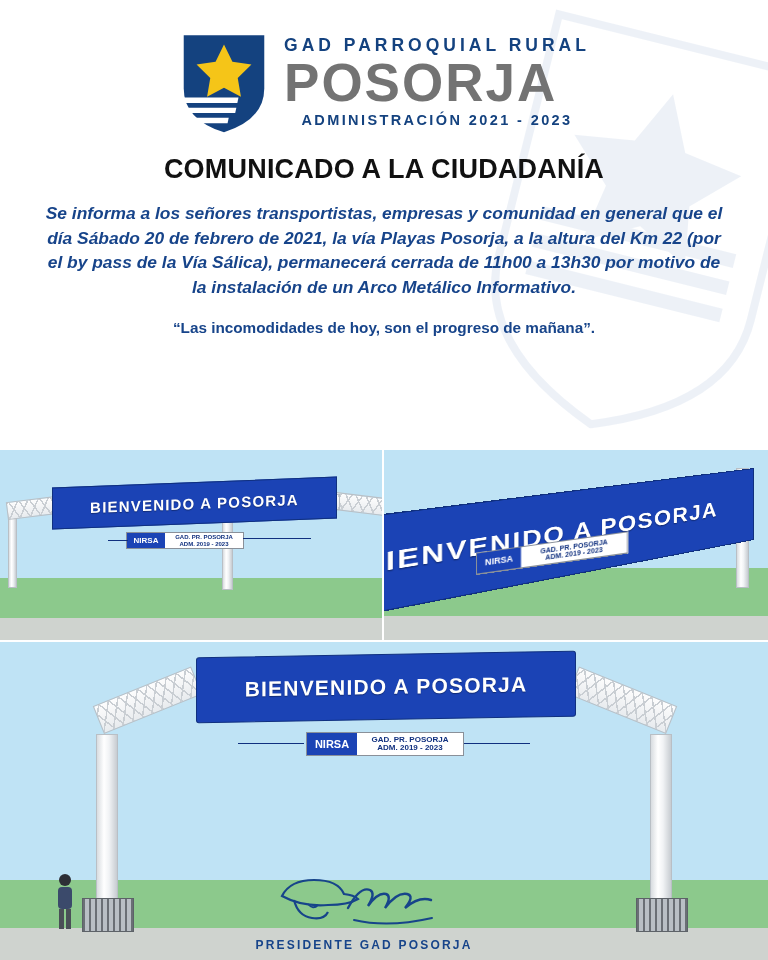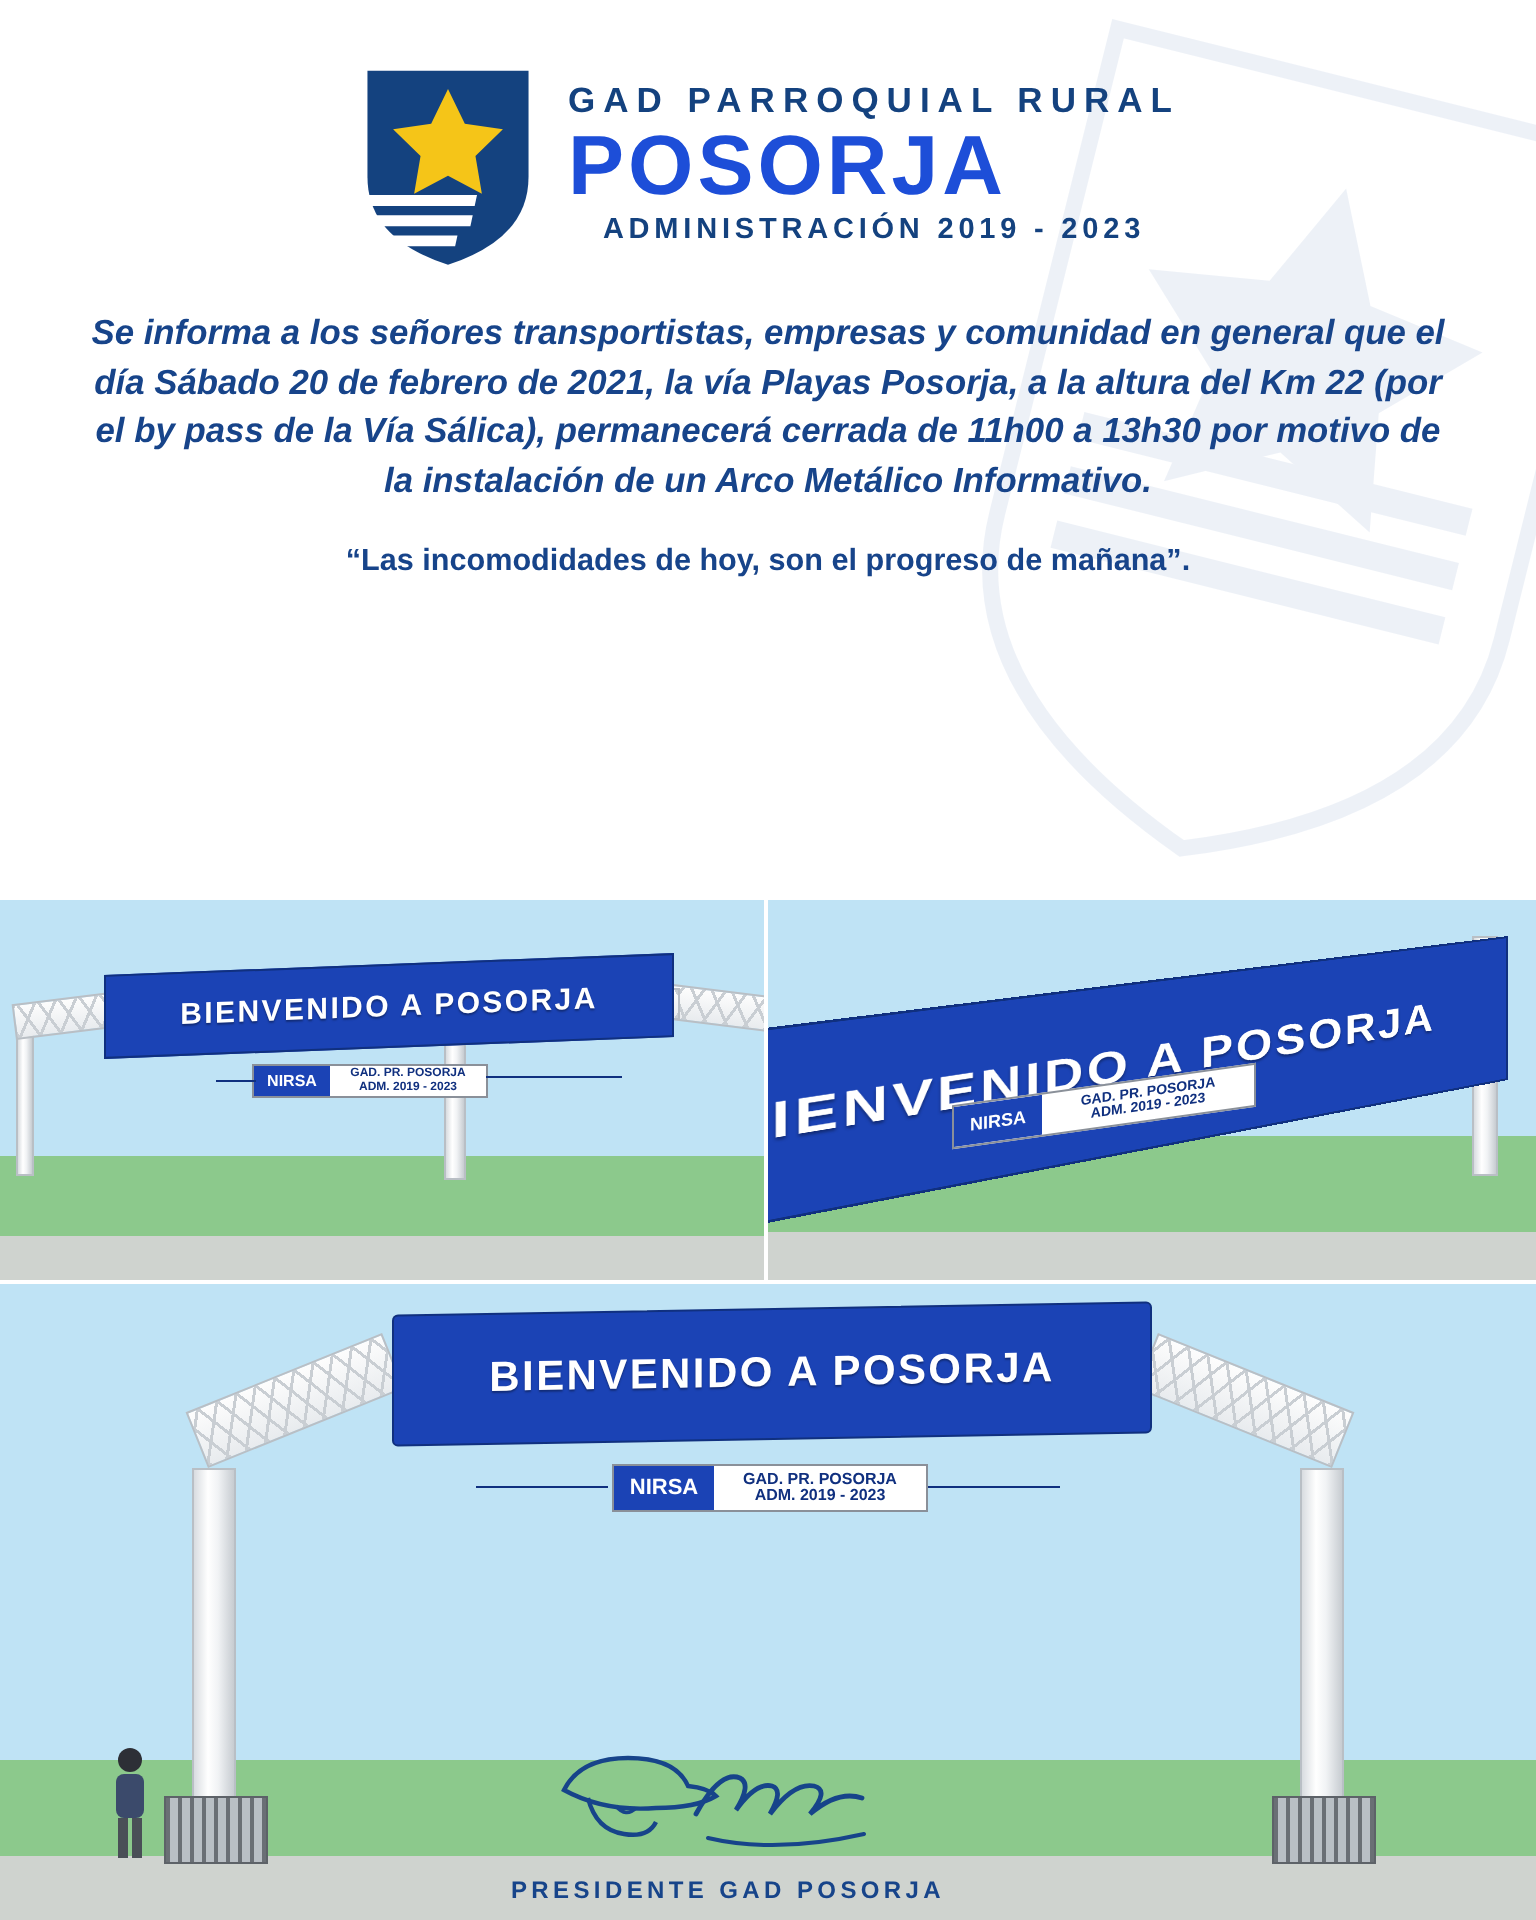--- a/index.html
+++ b/index.html
@@ -43,23 +43,23 @@
   .brand-text { display: flex; flex-direction: column; align-items: flex-start; }
   .brand-line1 {
     font-size: 17.5px;
     letter-spacing: 4.0px;
     color: #14427f;
     font-weight: bold;
     line-height: 1;
     margin-bottom: 2px;
   }
   .brand-line2 {
-    font-size: 42px;
+    font-size: 53px;
     letter-spacing: 2.0px;
-    color: #1d4ed8;
+    color: #737373;
     font-weight: bold;
     line-height: 1.0;
   }
   .brand-line3 {
     font-size: 14.5px;
     letter-spacing: 2.4px;
     color: #14427f;
     font-weight: bold;
     line-height: 1;
     margin-top: 4px;
@@ -212,26 +212,27 @@
       <svg class="shield-logo" viewBox="0 0 100 118">
         <path d="M6 8 L94 8 L94 66 Q94 100 50 114 Q6 100 6 66 Z" fill="#14427f"></path>
         <path d="M50 18 l9.2 19 20.8 3 -15 14.6 3.5 20.6 -18.5 -9.8 -18.5 9.8 3.5 -20.6 -15 -14.6 20.8 -3 z" fill="#f5c518"></path>
         <rect x="18" y="76" width="64" height="6" fill="#ffffff" transform="skewX(-12)"></rect>
         <rect x="18" y="87" width="64" height="6" fill="#ffffff" transform="skewX(-12)"></rect>
         <rect x="24" y="98" width="52" height="6" fill="#ffffff" transform="skewX(-12)"></rect>
       </svg>
       <div class="brand-text">
         <div class="brand-line1">GAD PARROQUIAL RURAL</div>
         <div class="brand-line2">POSORJA</div>
-        <div class="brand-line3">ADMINISTRACIÓN 2019 - 2023</div>
+        <div class="brand-line3">ADMINISTRACIÓN 2021 - 2023</div>
       </div>
     </div>
   </div>
 
   <div class="body-text">
+    <div class="title">COMUNICADO A LA CIUDADANÍA</div>
     <div class="para">Se informa a los señores transportistas, empresas y comunidad en general que el día Sábado 20 de febrero de 2021, la vía Playas Posorja, a la altura del Km 22 (por el by pass de la Vía Sálica), permanecerá cerrada de 11h00 a 13h30 por motivo de la instalación de un Arco Metálico Informativo.</div>
     <div class="quote">“Las incomodidades de hoy, son el progreso de mañana”.</div>
   </div>
 
   <div class="render-area">
 
     <div class="panel panel-tl">
       <div class="sky" style="height:128px;"></div>
       <div class="grass" style="top:128px;height:40px;"></div>
       <div class="road" style="top:168px;height:22px;"></div>

